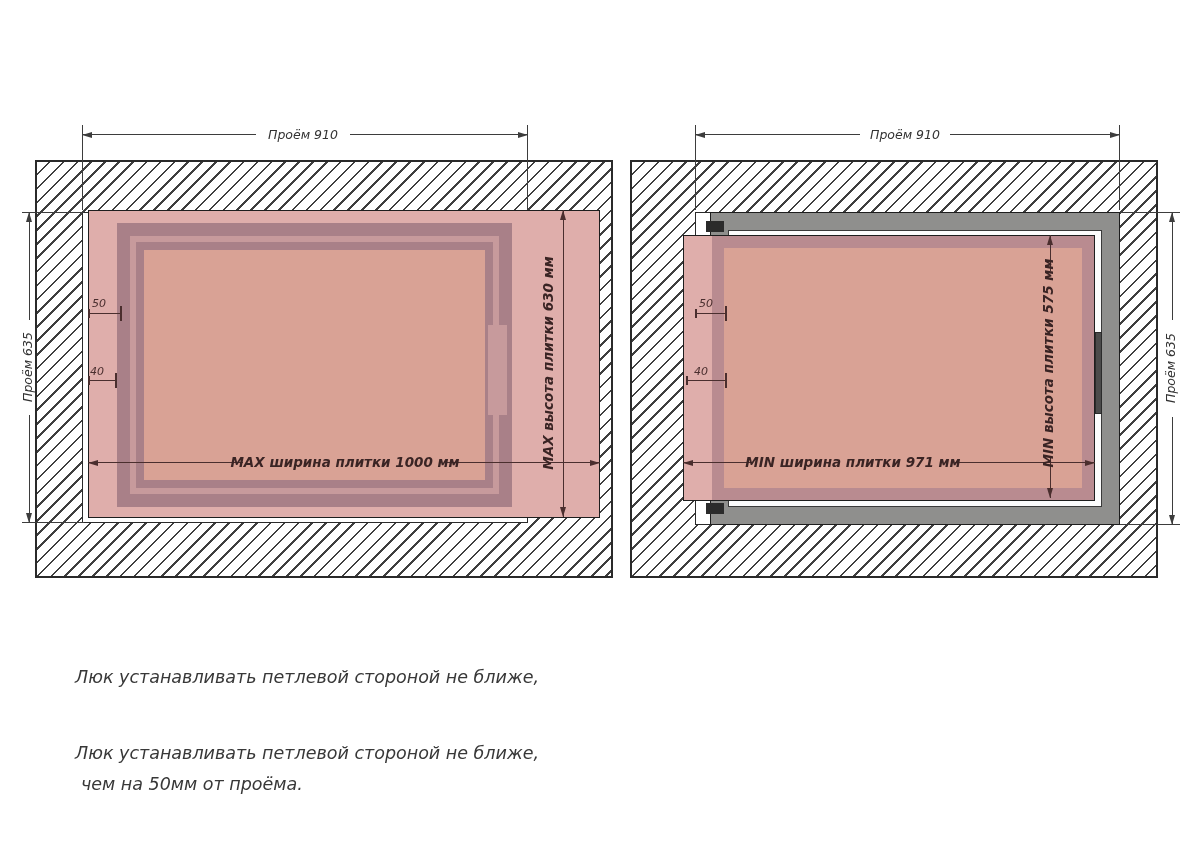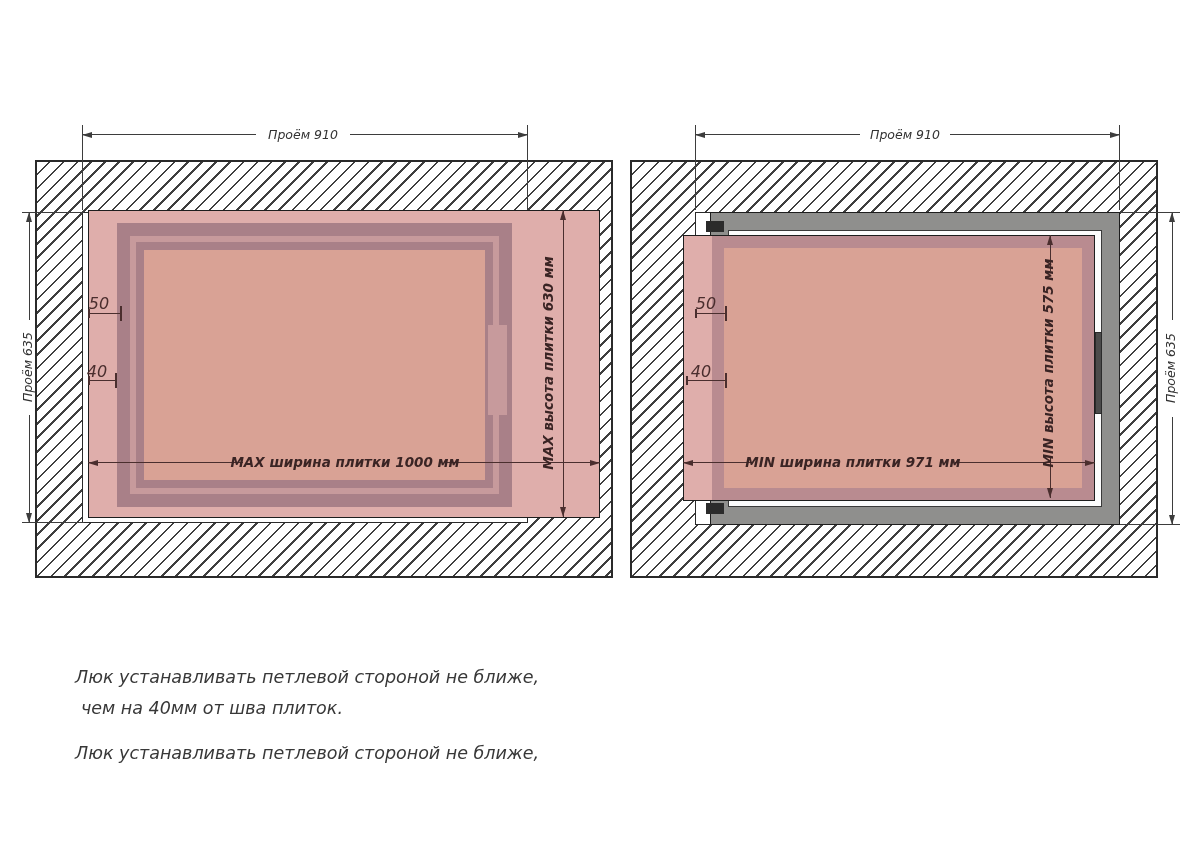--- a/index.html
+++ b/index.html
@@ -31,21 +31,21 @@
   .ar.r{border-width:3px 0 3px 10px;border-color:transparent transparent transparent currentcolor;}
   .ar.u{border-width:0 3px 10px 3px;border-color:transparent transparent currentcolor transparent;}
   .ar.d{border-width:10px 3px 0 3px;border-color:currentcolor transparent transparent transparent;}
   .c-dark{color:var(--dimension_dark,#3d3d3d);}
   .c-red{color:var(--dimension_red_brown,#4a2e2e);}
 
   .lab{position:absolute;white-space:nowrap;font-style:italic;font-size:12.5px;color:#333;
        transform:translate(-50%,-50%);}
   .lab.rot{transform:translate(-50%,-50%) rotate(-90deg);}
   .lab.strong{font-weight:bold;font-size:13.5px;color:#3a2424;}
-  .lab.small{font-size:16px;color:var(--dimension_red_brown,#4a2e2e);}
+  .lab.small{font-size:11px;color:var(--dimension_red_brown,#4a2e2e);}
 
   .note{position:absolute;font-style:italic;font-size:17.5px;color:#383838;line-height:31px;}
   .grp{display:contents;}
 </style>
 </head>
 <body>
 
 <div id="canvas">
 
   
@@ -194,19 +194,19 @@
       <div class="lv c-red" style="left:1050px;top:458px;height:40px;"></div>
       <div class="ar u c-red" style="left:1047px;top:235px;"></div>
       <div class="ar d c-red" style="left:1047px;top:488px;"></div>
       <div class="lab rot strong" style="left:1048px;top:363px;">MIN высота плитки 575 мм</div>
     </div>
   </div>
 
   
   <div class="note" style="left:75px;top:662px;">
     <div>Люк устанавливать петлевой стороной не ближе,</div>
-    <div style="padding-left:6px;">чем на 40мм от шва плиток.</div>
   </div>
   <div class="note" style="left:75px;top:738px;">
     <div>Люк устанавливать петлевой стороной не ближе,</div>
+    <div style="padding-left:6px;">чем на 50мм от проёма.</div>
   </div>
 
 </div>
 
 </body></html>

